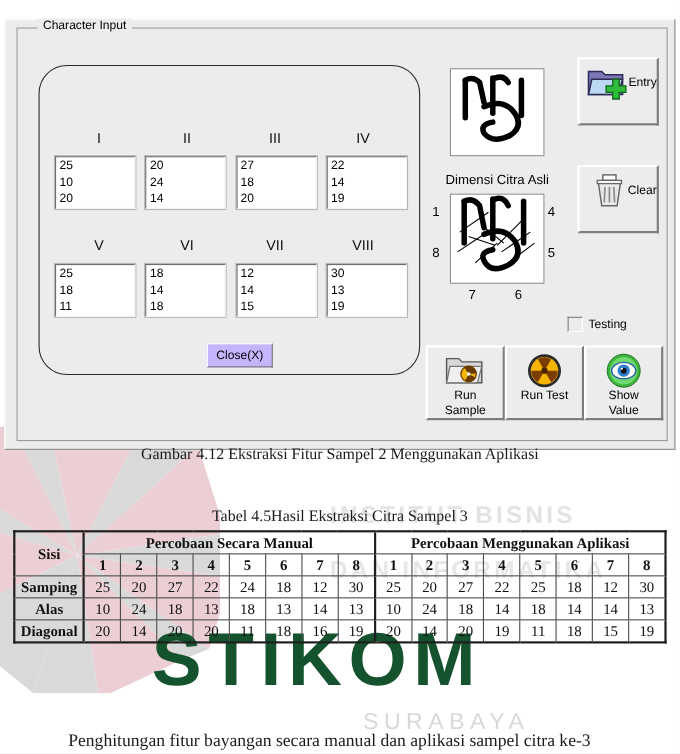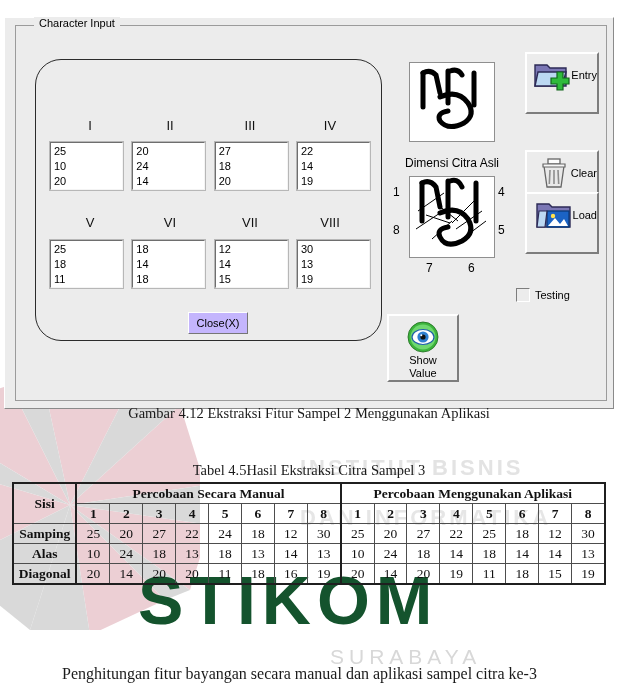--- a/index.html
+++ b/index.html
@@ -337,40 +337,62 @@
         <g stroke="#8d8d8d" stroke-width="1.6">
           <line x1="13" y1="14" x2="12.3" y2="28"></line>
           <line x1="17" y1="14" x2="17" y2="28"></line>
           <line x1="21" y1="14" x2="21.7" y2="28"></line>
         </g>
       </svg>
     </span>
     <span class="lbl">Clear</span>
   </div>
 
-  <div class="big-btn" id="btn-load">
-    <span class="ico">
-      <svg width="38" height="32" viewBox="0 0 38 32">
-        <path d="M2,5 L14,5 L17,8 L35,8 L35,28 L2,28 Z" fill="#7b77b5" stroke="#2c2a55" stroke-width="1.4"></path>
-        <rect x="12" y="12" width="22" height="16" fill="#1b63c4" stroke="#0c3a78" stroke-width="1.3"></rect>
-        <circle cx="18" cy="17" r="2.2" fill="#ffe14d"></circle>
-        <path d="M13,27 L20,19 L25,25 L29,20 L33,27 Z" fill="#ffffff"></path>
-        <path d="M4,12 L12,12 L10,28 L2,28 Z" fill="#bcd8f2" stroke="#2c2a55" stroke-width="1.2"></path>
-      </svg>
-    </span>
-    <span class="lbl">Load</span>
-  </div>
 
   <div id="chk-testing-wrap">
     <span id="chk-testing"></span>
     <span id="chk-testing-label">Testing</span>
   </div>
 
   <div id="bottom-button-bar">
-
+    <div class="sm-btn">
+      <span class="ico">
+        <svg width="38" height="30" viewBox="0 0 38 30">
+          <path d="M2,4 L13,4 L16,7 L34,7 L34,26 L2,26 Z" fill="#d8d8d8" stroke="#555" stroke-width="1.3"></path>
+          <path d="M5,11 L34,11 L30,26 L2,26 Z" fill="#efefef" stroke="#777" stroke-width="1.2"></path>
+          <circle cx="22" cy="18" r="7" fill="#f2b705" stroke="#7a4a00" stroke-width="1.3"></circle>
+          <g fill="#6b3a00">
+            <path d="M22,18 L18,12 A7,7 0 0 1 26,12 Z"></path>
+            <path d="M22,18 L16,22 A7,7 0 0 1 18,12 Z" transform="rotate(120 22 18)"></path>
+            <path d="M22,18 L16,22 A7,7 0 0 1 18,12 Z" transform="rotate(240 22 18)"></path>
+          </g>
+          <circle cx="22" cy="18" r="1.6" fill="#fff"></circle>
+        </svg>
+      </span>
+      <span class="lbl">
+        <span>Run</span><br>
+        <span>Sample</span>
+      </span>
+    </div>
+
+    <div class="sm-btn">
+      <span class="ico">
+        <svg width="34" height="34" viewBox="0 0 34 34">
+          <circle cx="17" cy="17" r="15" fill="#2b2b2b"></circle>
+          <circle cx="17" cy="17" r="12.5" fill="#f4b400"></circle>
+          <g fill="#7b3c00">
+            <path d="M17,17 L11,6.5 A12.5,12.5 0 0 1 23,6.5 Z"></path>
+            <path d="M17,17 L11,6.5 A12.5,12.5 0 0 1 23,6.5 Z" transform="rotate(120 17 17)"></path>
+            <path d="M17,17 L11,6.5 A12.5,12.5 0 0 1 23,6.5 Z" transform="rotate(240 17 17)"></path>
+          </g>
+          <circle cx="17" cy="17" r="2.8" fill="#4a2200"></circle>
+        </svg>
+      </span>
+      <span class="lbl">Run Test</span>
+    </div>
 
     <div class="sm-btn">
       <span class="ico">
         <svg width="34" height="34" viewBox="0 0 34 34">
           <g fill="#3cb43c" stroke="#1d6b1d" stroke-width="0.8">
             <circle cx="17" cy="17" r="15"></circle>
           </g>
           <g fill="#6fd86f">
             <circle cx="17" cy="17" r="12.5"></circle>
           </g>

